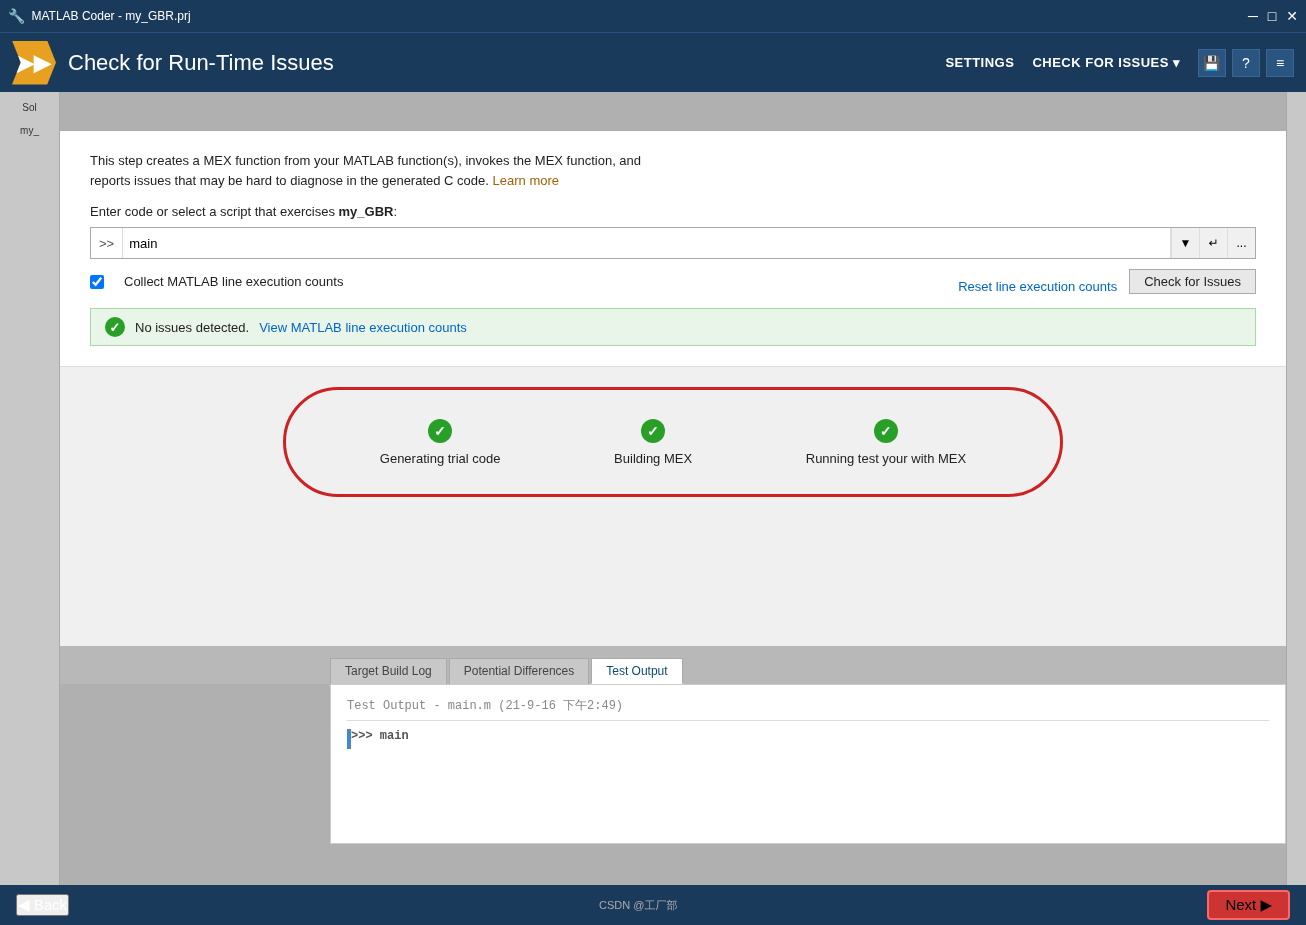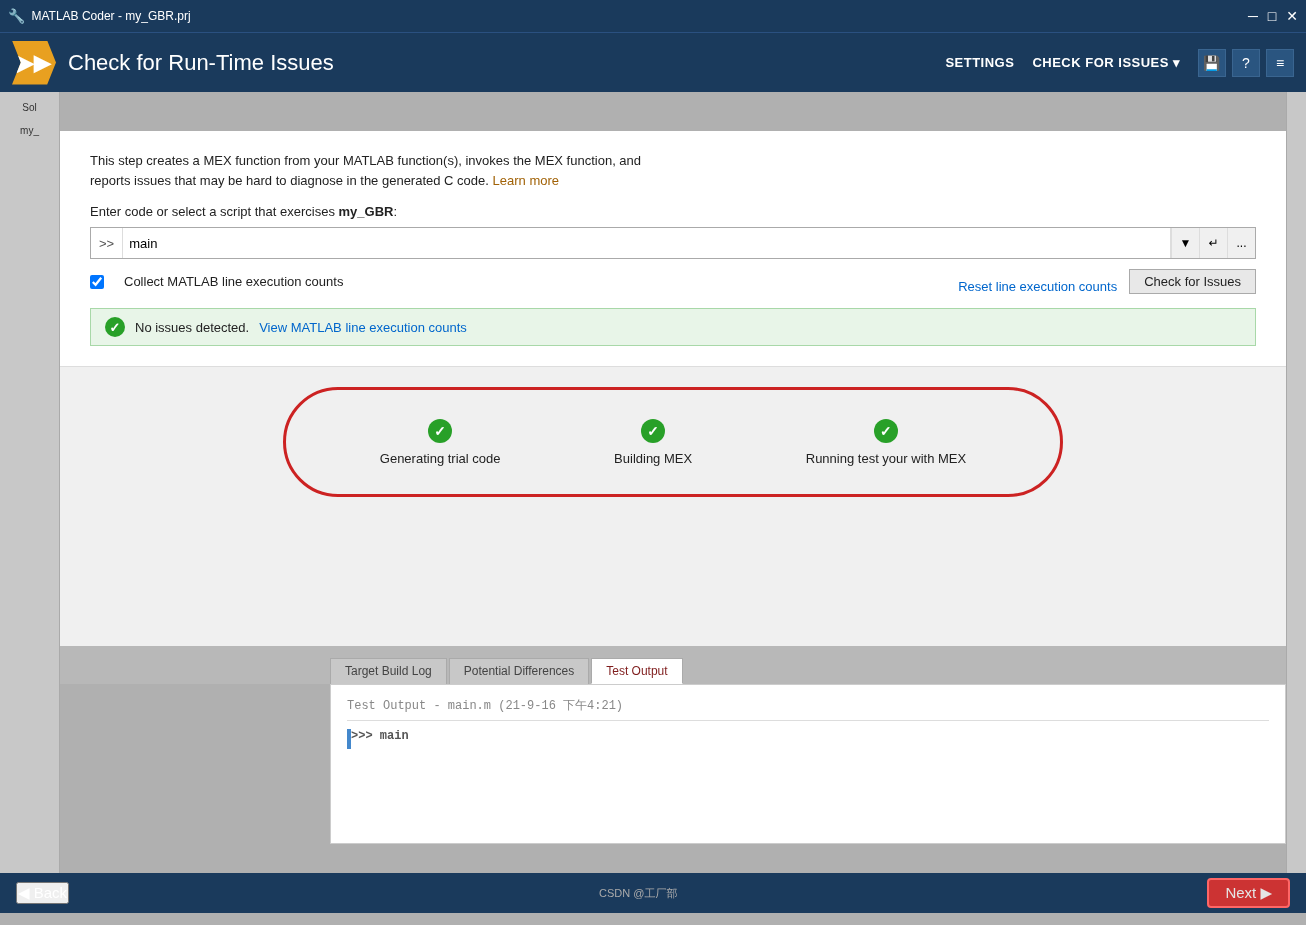--- a/index.html
+++ b/index.html
@@ -266,21 +266,21 @@
       background: #c8c8c8;
       border: 1px solid #aaa;
       border-bottom: none;
       font-size: 12px;
       color: #444;
       cursor: pointer;
       margin-right: 2px;
     }
     .tab.active {
       background: white;
-      color: #7f1d1d;
+      color: #0c4a6e;
       border-bottom: 1px solid white;
     }
 
     
     .tab-content {
       background: white;
       margin: 0 0 0 270px;
       min-height: 160px;
       padding: 12px 16px;
       font-family: 'Courier New', monospace;
@@ -302,35 +302,35 @@
     }
     .line-indicator {
       width: 4px; background: #4488cc; min-height: 20px;
       flex-shrink: 0;
     }
     .line-text { color: #555; }
 
     
     .bottom-bar {
       position: absolute;
-      bottom: 12px; left: 0; right: 0;
+      bottom: 0; left: 0; right: 0;
       height: 40px;
       background: #1a3a5c;
       display: flex;
       align-items: center;
       justify-content: space-between;
       padding: 0 16px;
     }
     .back-btn {
       display: flex; align-items: center; gap: 8px;
       color: white; font-size: 15px; font-weight: 500; cursor: pointer;
     }
     .next-btn {
       display: flex; align-items: center; gap: 8px;
-      color: #e5e5e5; font-size: 15px; font-weight: 500; cursor: pointer;
+      color: #000000; font-size: 15px; font-weight: 500; cursor: pointer;
       background: #cc3333;
       border: 2px solid #ff6666;
       padding: 4px 16px;
       border-radius: 4px;
     }
     .bottom-center {
       color: #aaa; font-size: 11px;
     }
 
     .right-panel {
@@ -473,21 +473,21 @@
         </div>
         <div class="tab">
           <span>Potential Differences</span>
         </div>
         <div class="tab active">
           <span>Test Output</span>
         </div>
       </div>
 
       <div class="tab-content">
-        <div class="tab-content-header">Test Output - main.m    (21-9-16 下午4:21)</div>
+        <div class="tab-content-header">Test Output - main.m    (21-9-16 下午2:49)</div>
         <div class="tab-content-line">
           <div class="line-indicator"></div>
           <span class="line-text">&gt;&gt;&gt; main</span>
         </div>
       </div>
 
     </div>
 
   </div>
 

